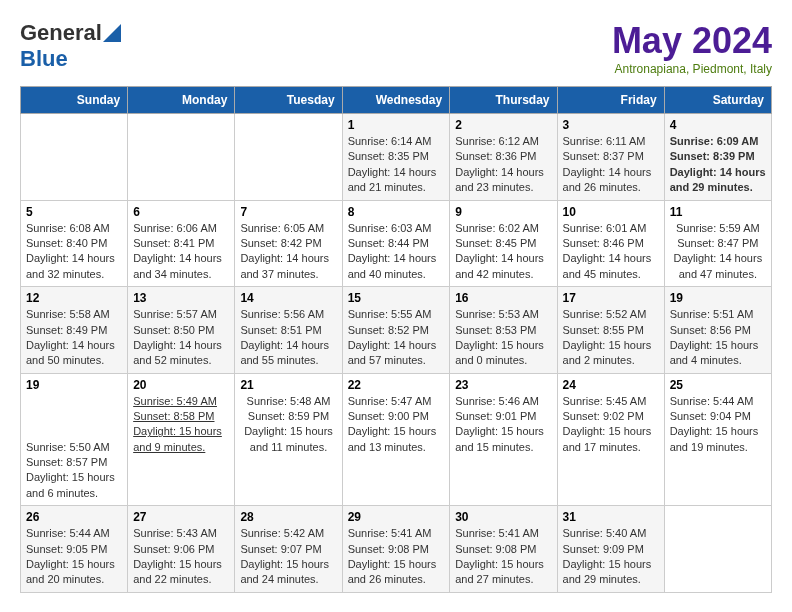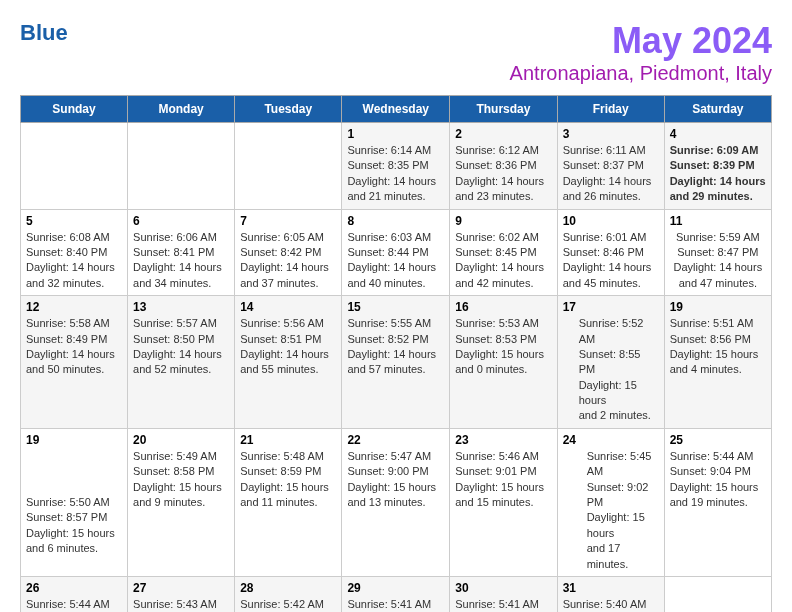--- a/index.html
+++ b/index.html
@@ -30,36 +30,36 @@
       font-size: 22px;
       font-weight: bold;
       color: #1a5fa8;
     }
     .title-area {
       text-align: right;
     }
     .cal-title {
       font-size: 36px;
       font-weight: bold;
-      color: #8b5cf6;
+      color: #4c1d95;
     }
     .cal-subtitle {
-      font-size: 20px;
-      color: #a21caf;
+      font-size: 12px;
+      color: #4d7c0f;
     }
     .calendar {
       width: 100%;
       border-collapse: collapse;
       font-size: 11px;
     }
     .calendar th {
       background-color: #1a5fa8;
       color: #fff;
-      text-align: center;
-      padding: 6px 18px;
+      text-align: right;
+      padding: 6px 7px;
       font-size: 12px;
       border: 1px solid #aaa;
     }
     .calendar td {
       vertical-align: top;
       padding: 4px 5px;
       border: 1px solid #ccc;
       width: 108px;
       height: 80px;
       background: #fff;
@@ -82,20 +82,26 @@
     }
     .empty-cell {
       background: #fff !important;
     }
   </style>
 </head>
 <body>
 
 <div class="header-area">
   <div class="logo">
+    <div style="display:flex; align-items:center;">
+      <span class="logo-general">General</span>
+      <svg width="18" height="18" viewBox="0 0 18 18" style="margin-left:1px;">
+        <polygon points="0,18 18,18 18,0" fill="#1a5fa8"></polygon>
+      </svg>
+    </div>
     <span class="logo-blue">Blue</span>
   </div>
   <div class="title-area">
     <div class="cal-title">May 2024</div>
     <div class="cal-subtitle">Antronapiana, Piedmont, Italy</div>
   </div>
 </div>
 
 <table class="calendar">
   <thead>
@@ -225,21 +231,21 @@
         </td>
         <td>
           <span class="day-number">16</span>
           <div class="day-info" style="white-space: pre-line;">Sunrise: 5:53 AM
 Sunset: 8:53 PM
 Daylight: 15 hours
 and 0 minutes.</div>
         </td>
         <td>
           <span class="day-number">17</span>
-          <div class="day-info" style="white-space: pre-line; margin-left: 16px;">Sunrise: 5:52 AM
+          <div class="day-info" style="white-space: pre-line;">Sunrise: 5:52 AM
 Sunset: 8:55 PM
 Daylight: 15 hours
 and 2 minutes.</div>
         </td>
         <td>
           <span class="day-number">19</span>
           <div class="day-info" style="white-space: pre-line;">Sunrise: 5:51 AM
 Sunset: 8:56 PM
 Daylight: 15 hours
 and 4 minutes.</div>
@@ -248,49 +254,49 @@
       <tr>
         <td>
           <span class="day-number">19</span>
           <div class="day-info" style="white-space: pre-line; margin-top: 48px;">Sunrise: 5:50 AM
 Sunset: 8:57 PM
 Daylight: 15 hours
 and 6 minutes.</div>
         </td>
         <td>
           <span class="day-number">20</span>
-          <div class="day-info" style="white-space: pre-line;">Sunrise: 5:49 AM
+          <div class="day-info" style="white-space: pre-line; text-decoration: underline;">Sunrise: 5:49 AM
 Sunset: 8:58 PM
 Daylight: 15 hours
 and 9 minutes.</div>
         </td>
         <td>
           <span class="day-number">21</span>
-          <div class="day-info" style="white-space: pre-line;">Sunrise: 5:48 AM
+          <div class="day-info" style="white-space: pre-line; text-align: center;">Sunrise: 5:48 AM
 Sunset: 8:59 PM
 Daylight: 15 hours
 and 11 minutes.</div>
         </td>
         <td>
           <span class="day-number">22</span>
           <div class="day-info" style="white-space: pre-line;">Sunrise: 5:47 AM
 Sunset: 9:00 PM
 Daylight: 15 hours
 and 13 minutes.</div>
         </td>
         <td>
           <span class="day-number">23</span>
           <div class="day-info" style="white-space: pre-line;">Sunrise: 5:46 AM
 Sunset: 9:01 PM
 Daylight: 15 hours
 and 15 minutes.</div>
         </td>
         <td>
           <span class="day-number">24</span>
-          <div class="day-info" style="white-space: pre-line; margin-left: 24px;">Sunrise: 5:45 AM
+          <div class="day-info" style="white-space: pre-line;">Sunrise: 5:45 AM
 Sunset: 9:02 PM
 Daylight: 15 hours
 and 17 minutes.</div>
         </td>
         <td>
           <span class="day-number">25</span>
           <div class="day-info" style="white-space: pre-line;">Sunrise: 5:44 AM
 Sunset: 9:04 PM
 Daylight: 15 hours
 and 19 minutes.</div>

